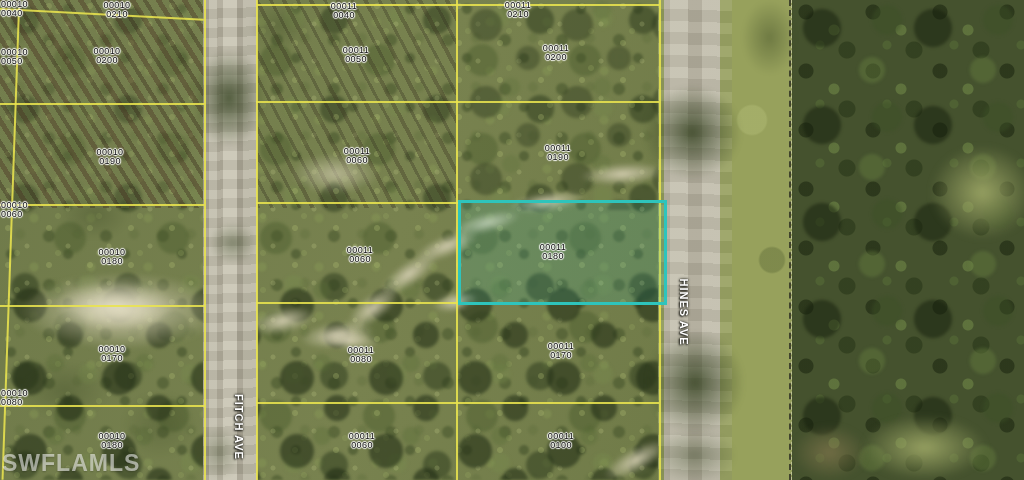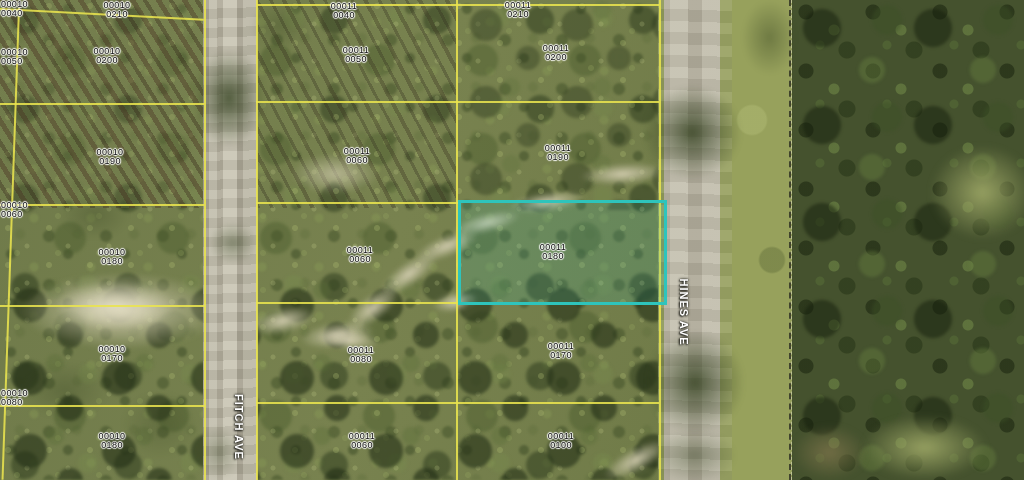--- a/index.html
+++ b/index.html
@@ -281,14 +281,15 @@
   </div>
 
   <div class="plabel" style="left:553px;top:243px;">
     <div>00011</div>
     <div>0180</div>
   </div>
 
   <div class="street" style="left:239px;top:427px;">FITCH AVE</div>
   <div class="street" style="left:684px;top:312px;">HINES AVE</div>
 
+  <div class="watermark">SWFLAMLS</div>
 
 </div>
 
 </body></html>

